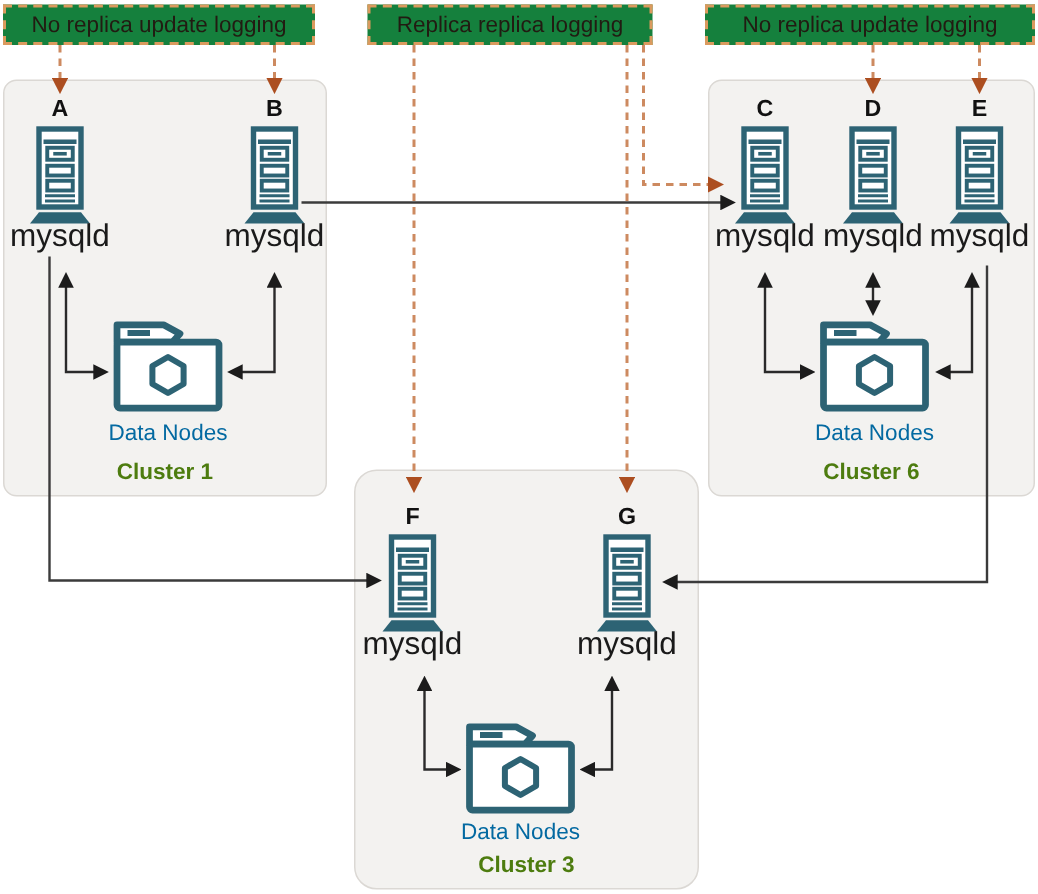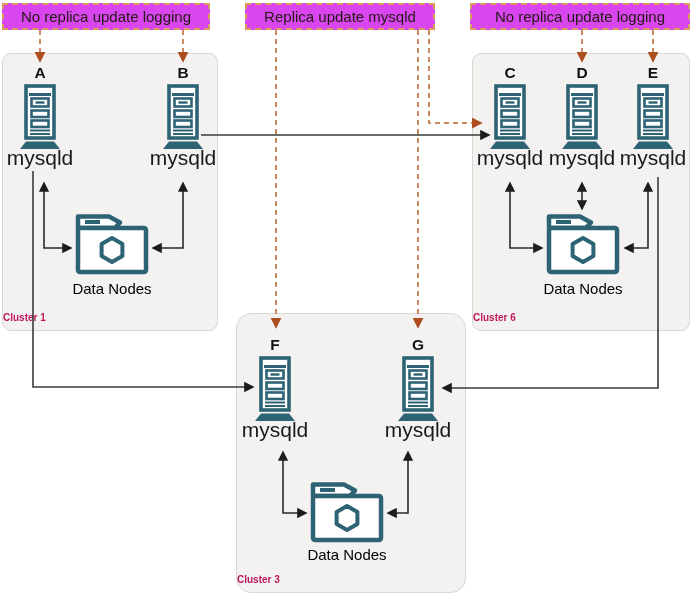--- a/index.html
+++ b/index.html
@@ -5,39 +5,39 @@
   html,body{margin:0;padding:0;background:#fff;}
   .stage{
     position:relative;width:692px;height:596px;background:#ffffff;
     font-family:"Liberation Sans","DejaVu Sans",sans-serif;overflow:hidden;
   }
   .cluster{
     position:absolute;background:#F3F2F0;border:1px solid #DBD8D4;border-radius:9px;
     box-sizing:border-box;
   }
   .cluster-name{
-    position:absolute;left:0;right:0;bottom:7px;text-align:left;
-    font-size:10px;font-weight:700;color:#be185d;
+    position:absolute;left:0;right:0;bottom:7px;text-align:center;
+    font-size:15px;font-weight:700;color:#4d7c0f;
   }
   .banner{
     position:absolute;top:3px;height:27px;box-sizing:border-box;
-    background:#d946ef;border:2px dashed #DA9A5E;
+    background:#15803d;border:2px dashed #DA9A5E;
     text-align:center;line-height:23px;font-size:15px;color:#221b12;
   }
   .wires{position:absolute;left:0;top:0;z-index:3;}
   .banner{z-index:4;}
   .cluster{z-index:1;}
   .node{position:absolute;width:80px;text-align:center;z-index:5;}
   .node .letter{font-size:15.5px;font-weight:700;color:#111;height:18px;line-height:18px;}
   .node svg{display:block;margin:0 auto;}
   .node .daemon{font-size:21px;color:#1a1a1a;height:18px;line-height:16px;}
   .folder{position:absolute;z-index:5;}
   .dn-label{
     position:absolute;width:160px;text-align:center;z-index:5;
-    font-size:15px;color:#000000;
+    font-size:15px;color:#0369a1;
   }
 </style>
 </head>
 <body>
 
 <div class="stage">
 
   <div class="cluster" style="left:2px;top:53px;width:216px;height:278px;">
     <div class="cluster-name">Cluster 1</div>
   </div>
@@ -79,21 +79,21 @@
       <path d="M183,30 V60" marker-end="url(#ar)"></path>
       <path d="M582,30 V60" marker-end="url(#ar)"></path>
       <path d="M653,30 V60" marker-end="url(#ar)"></path>
       <path d="M276,30 V326" marker-end="url(#ar)"></path>
       <path d="M418,30 V326" marker-end="url(#ar)"></path>
       <path d="M429,30 V123 H480" marker-end="url(#ar)"></path>
     </g>
   </svg>
 
   <div class="banner" style="left:2px;width:208px;">No replica update logging</div>
-  <div class="banner" style="left:245px;width:190px;">Replica update mysqld</div>
+  <div class="banner" style="left:245px;width:190px;">Replica replica logging</div>
   <div class="banner" style="left:470px;width:220px;">No replica update logging</div>
 
   <div class="node" style="left:0px;top:64px;">
     <div class="letter">A</div>
     <svg width="44" height="68" viewBox="0 0 44 68">
       <rect x="8" y="4" width="28" height="52" fill="#fff" stroke="#2D6374" stroke-width="3.6"></rect>
       <line x1="11" y1="12.5" x2="33" y2="12.5" stroke="#2D6374" stroke-width="3"></line>
       <rect x="13.5" y="16.5" width="17" height="8" fill="none" stroke="#2D6374" stroke-width="2.6"></rect>
       <line x1="17.5" y1="20.5" x2="26.5" y2="20.5" stroke="#2D6374" stroke-width="2.4"></line>
       <rect x="13.5" y="28.5" width="17" height="6.5" fill="none" stroke="#2D6374" stroke-width="2.6"></rect>

